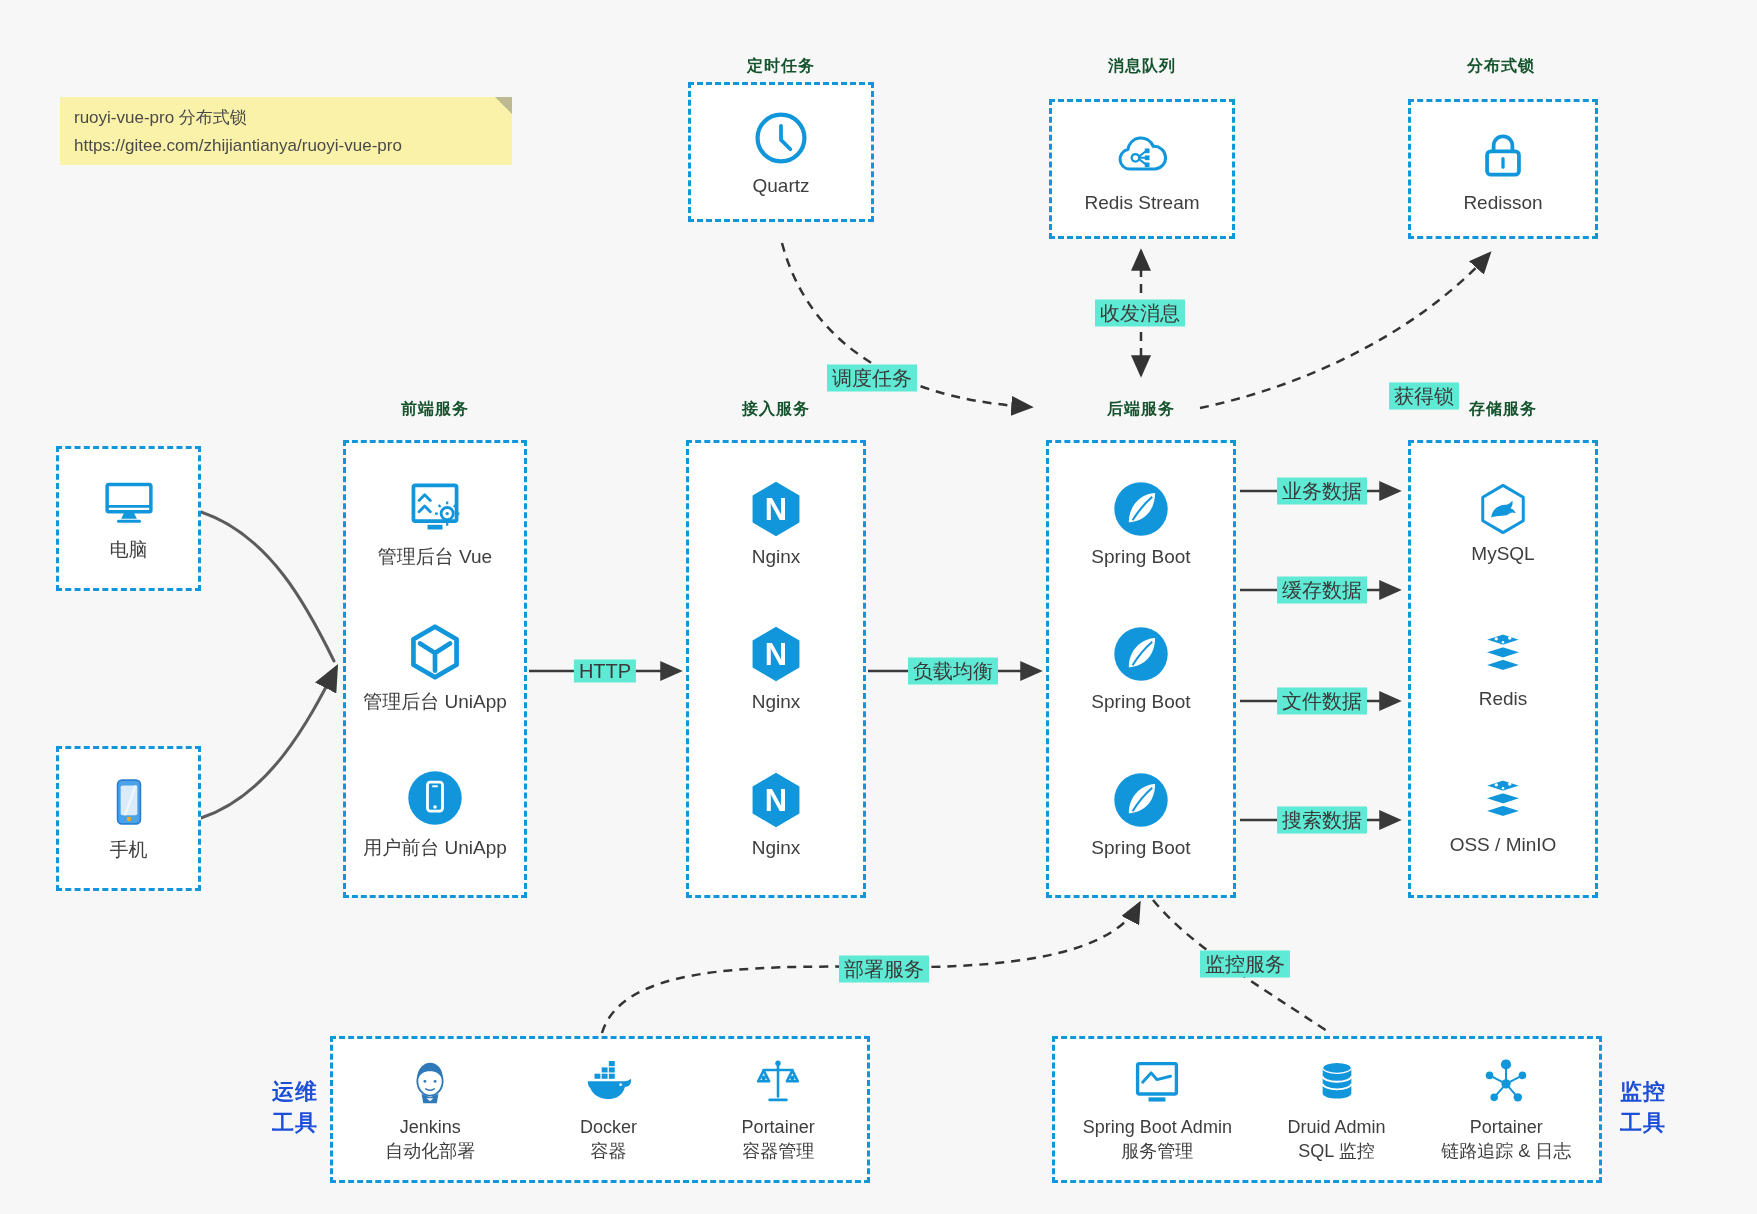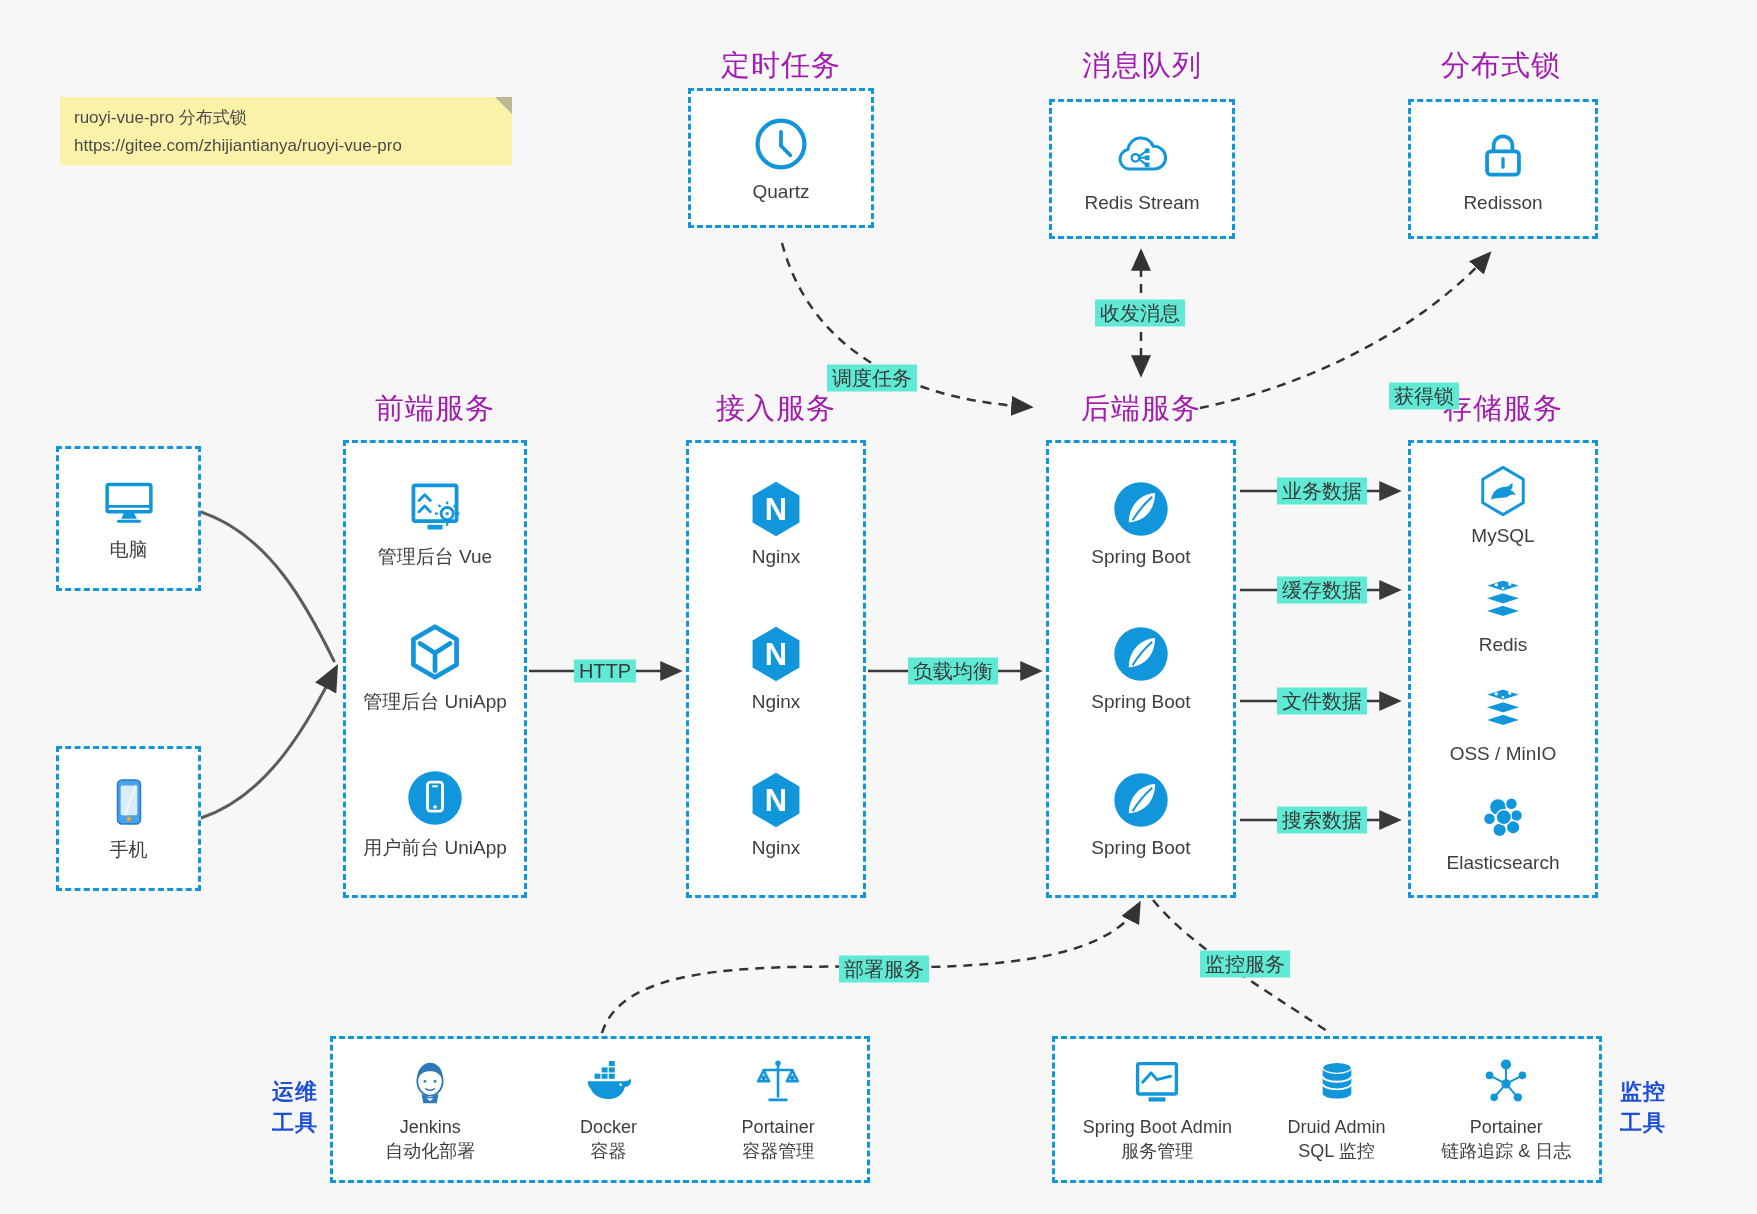--- a/index.html
+++ b/index.html
@@ -1,21 +1,21 @@
 <!DOCTYPE html>
 <html><head>
 <meta charset="utf-8">
 <style>
   html,body{margin:0;padding:0;background:#f7f7f7;}
   body{font-family:"Liberation Sans","DejaVu Sans",sans-serif;color:#3f3f3f;}
   .canvas{position:relative;width:1757px;height:1214px;background:#f7f7f7;overflow:hidden;}
   .wires{position:absolute;left:0;top:0;width:1757px;height:1214px;}
 
   .gbox{position:absolute;background:#fff;border:3px dashed #1296db;box-sizing:border-box;}
-  .gtitle{position:absolute;transform:translate(-50%,-50%);font-weight:normal;font-size:29px;color:#a21caf;white-space:nowrap;letter-spacing:1px;}
+  .gtitle{position:absolute;transform:translate(-50%,-50%);font-weight:bold;font-size:16px;color:#14532d;white-space:nowrap;letter-spacing:1px;}
   .side-title{position:absolute;transform:translate(-50%,-50%);font-weight:bold;font-size:22px;color:#1d4ed8;width:52px;text-align:center;line-height:1.4;letter-spacing:1px;}
 
   .node{display:flex;flex-direction:column;align-items:center;justify-content:center;}
   .node svg{display:block;}
   .nl{margin-top:7px;font-size:19px;color:#3e3e3e;white-space:nowrap;text-align:center;}
   .nd{margin-top:1px;font-size:18px;color:#3e3e3e;white-space:nowrap;text-align:center;}
 
   .fillbox{display:flex;align-items:center;justify-content:center;}
   .col{display:flex;flex-direction:column;justify-content:space-around;padding:8px 0;}
   .rowbox{display:flex;flex-direction:row;justify-content:space-around;align-items:center;}
@@ -59,21 +59,21 @@
     <path d="M1153 900 C1190 945 1250 980 1330 1033" stroke="#333" stroke-width="2.5" stroke-dasharray="9 7" fill="none"></path>
   </svg>
 
   <div class="note">
     <div>ruoyi-vue-pro 分布式锁</div>
     <div>https://gitee.com/zhijiantianya/ruoyi-vue-pro</div>
     <div class="fold"></div>
   </div>
 
   <div class="gtitle" style="left:781px;top:66px">定时任务</div>
-  <div class="gbox fillbox" style="left:688px;top:88px;width:186px;height:140px">
+  <div class="gbox fillbox" style="left:688px;top:82px;width:186px;height:140px">
     <div class="node">
       <svg width="60" height="60" viewBox="0 0 64 64">
         <circle cx="32" cy="32" r="25" fill="none" stroke="#1296db" stroke-width="4.5"></circle>
         <path d="M32 19 V34 L42 44" fill="none" stroke="#1296db" stroke-width="4" stroke-linecap="round" stroke-linejoin="round"></path>
       </svg>
       <div class="nl">Quartz</div>
     </div>
   </div>
 
   <div class="gtitle" style="left:1142px;top:66px">消息队列</div>
@@ -242,34 +242,20 @@
         <g fill="#1296db" stroke="#fff" stroke-width="2">
           <path d="M32 38 L54 45 L32 52 L10 45 Z"></path>
           <path d="M32 23 L54 30 L32 37 L10 30 Z"></path>
           <path d="M32 8 L54 15 L32 22 L10 15 Z"></path>
         </g>
         <circle cx="24" cy="14" r="2" fill="#fff"></circle>
         <circle cx="40" cy="13" r="2" fill="#fff"></circle>
         <circle cx="32" cy="18" r="1.5" fill="#fff"></circle>
       </svg>
       <div class="nl">OSS / MinIO</div>
-    </div>
-    <div class="node">
-      <svg width="56" height="54" viewBox="0 0 64 64">
-        <g fill="#1296db" stroke="#fff" stroke-width="1.5">
-          <circle cx="26" cy="19" r="10"></circle>
-          <circle cx="42" cy="15" r="7"></circle>
-          <circle cx="48" cy="29" r="7"></circle>
-          <circle cx="44" cy="43" r="8"></circle>
-          <circle cx="28" cy="46" r="8"></circle>
-          <circle cx="16" cy="33" r="7"></circle>
-          <circle cx="33" cy="31" r="9"></circle>
-        </g>
-      </svg>
-      <div class="nl">Elasticsearch</div>
     </div>
   </div>
 
   <div class="side-title" style="left:295px;top:1108px">运维工具</div>
   <div class="gbox rowbox" style="left:330px;top:1036px;width:540px;height:147px">
     <div class="node">
       <svg width="54" height="54" viewBox="0 0 64 64">
         <ellipse cx="32" cy="30" rx="15" ry="17" fill="#fff" stroke="#3079b8" stroke-width="2.2"></ellipse>
         <path d="M17 28 c-1 -13 8 -20 15 -20 c8 0 16 7 15 20 c-3 -7 -8 -10 -15 -10 s-12 3 -15 10 Z" fill="#3079b8"></path>
         <circle cx="26" cy="30" r="1.7" fill="#3079b8"></circle>

